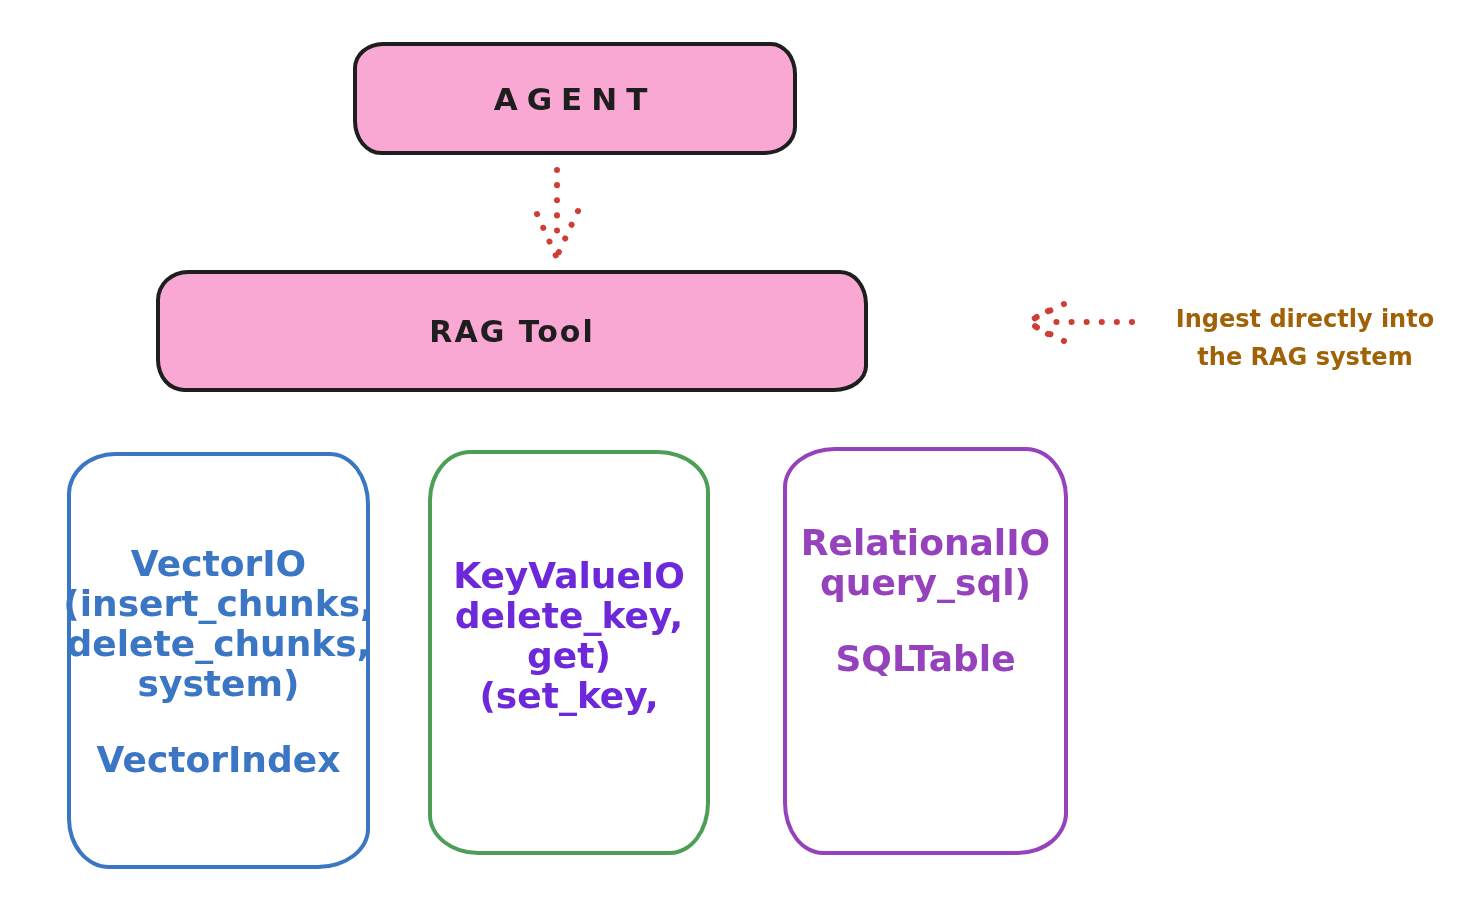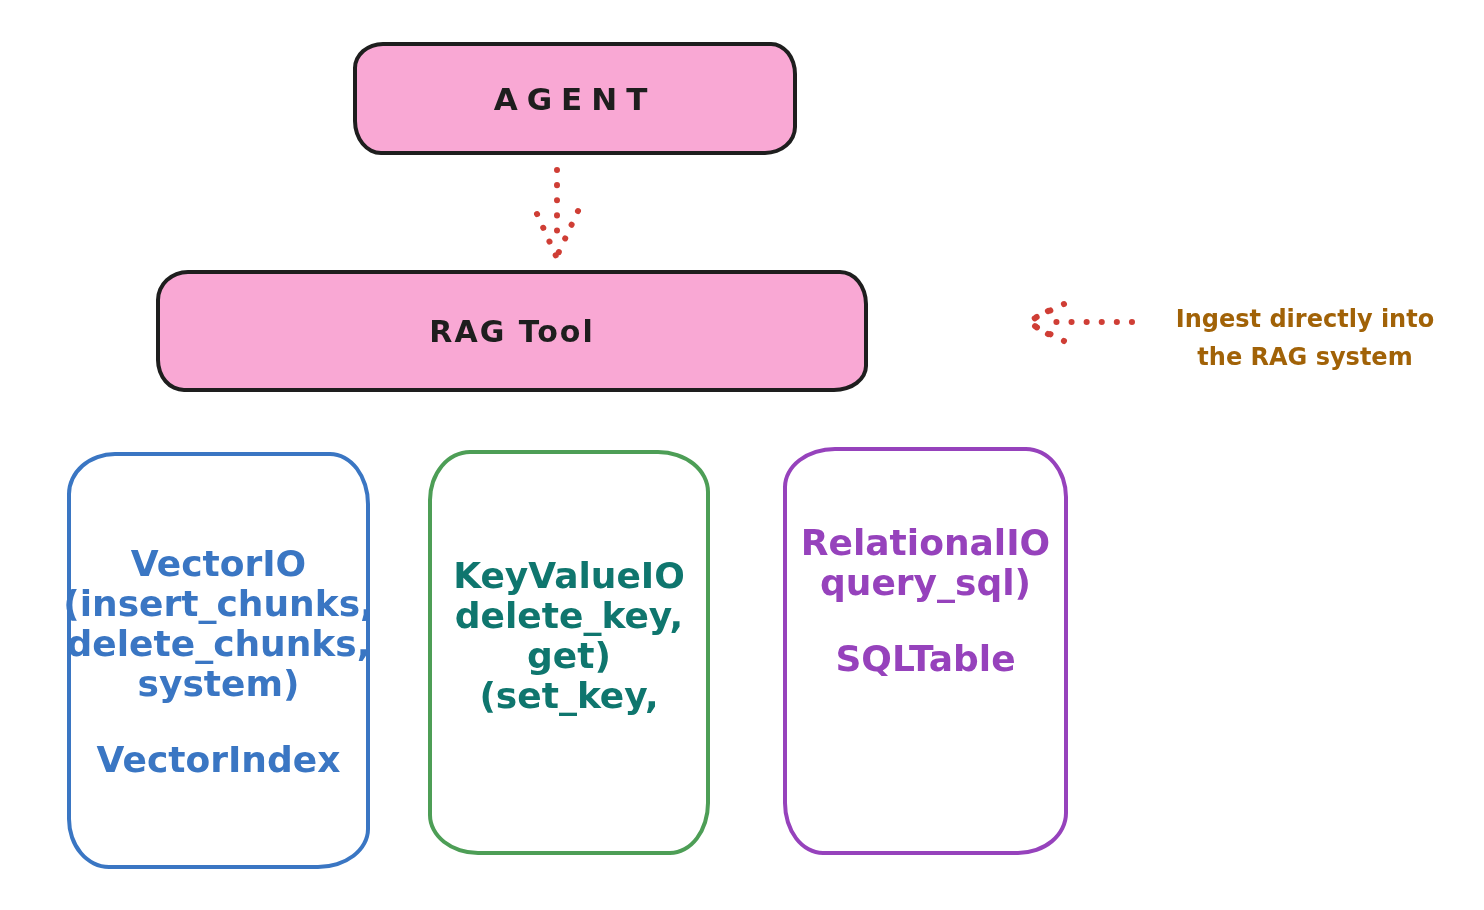--- a/index.html
+++ b/index.html
@@ -55,21 +55,21 @@
     line-height: 40px;
   }
   .store-vector {
     left: 67px; top: 452px; width: 303px; height: 417px;
     border-color: #3a76c3; color: #3a76c3;
     border-radius: 48px 40px 52px 42px / 42px 52px 40px 50px;
     padding-top: 88px;
   }
   .store-keyvalue {
     left: 428px; top: 450px; width: 282px; height: 405px;
-    border-color: #4d9e56; color: #0f766e;
+    border-color: #4d9e56; color: #6d28d9;
     border-radius: 42px 52px 40px 50px / 50px 42px 52px 40px;
     padding-top: 102px;
   }
   .store-relational {
     left: 783px; top: 447px; width: 285px; height: 408px;
     border-color: #9642bc; color: #9642bc;
     border-radius: 52px 42px 50px 40px / 40px 50px 42px 52px;
     padding-top: 72px;
   }
   .store .index-name { margin-top: 36px; }

